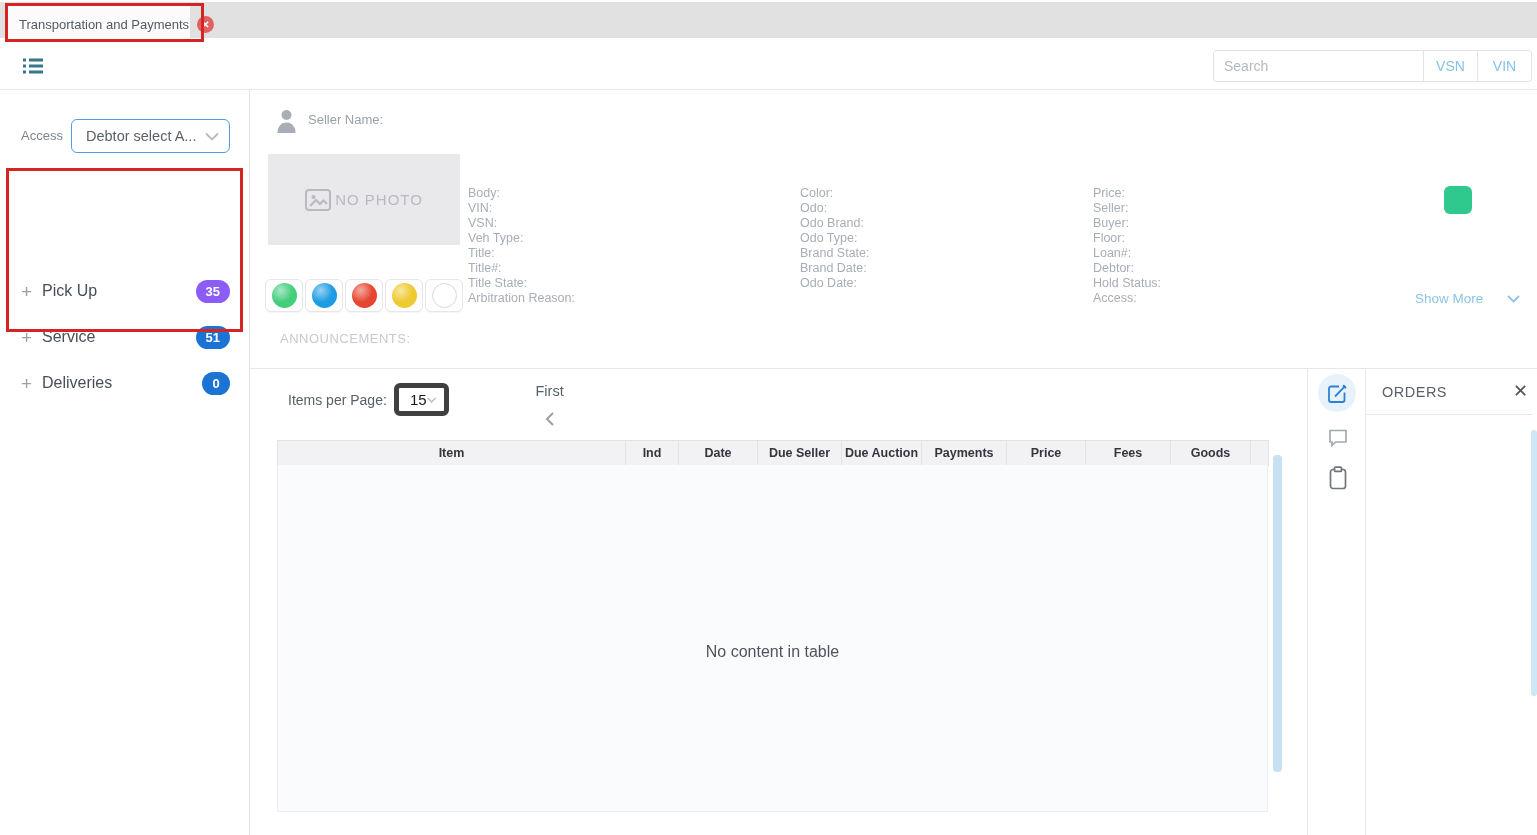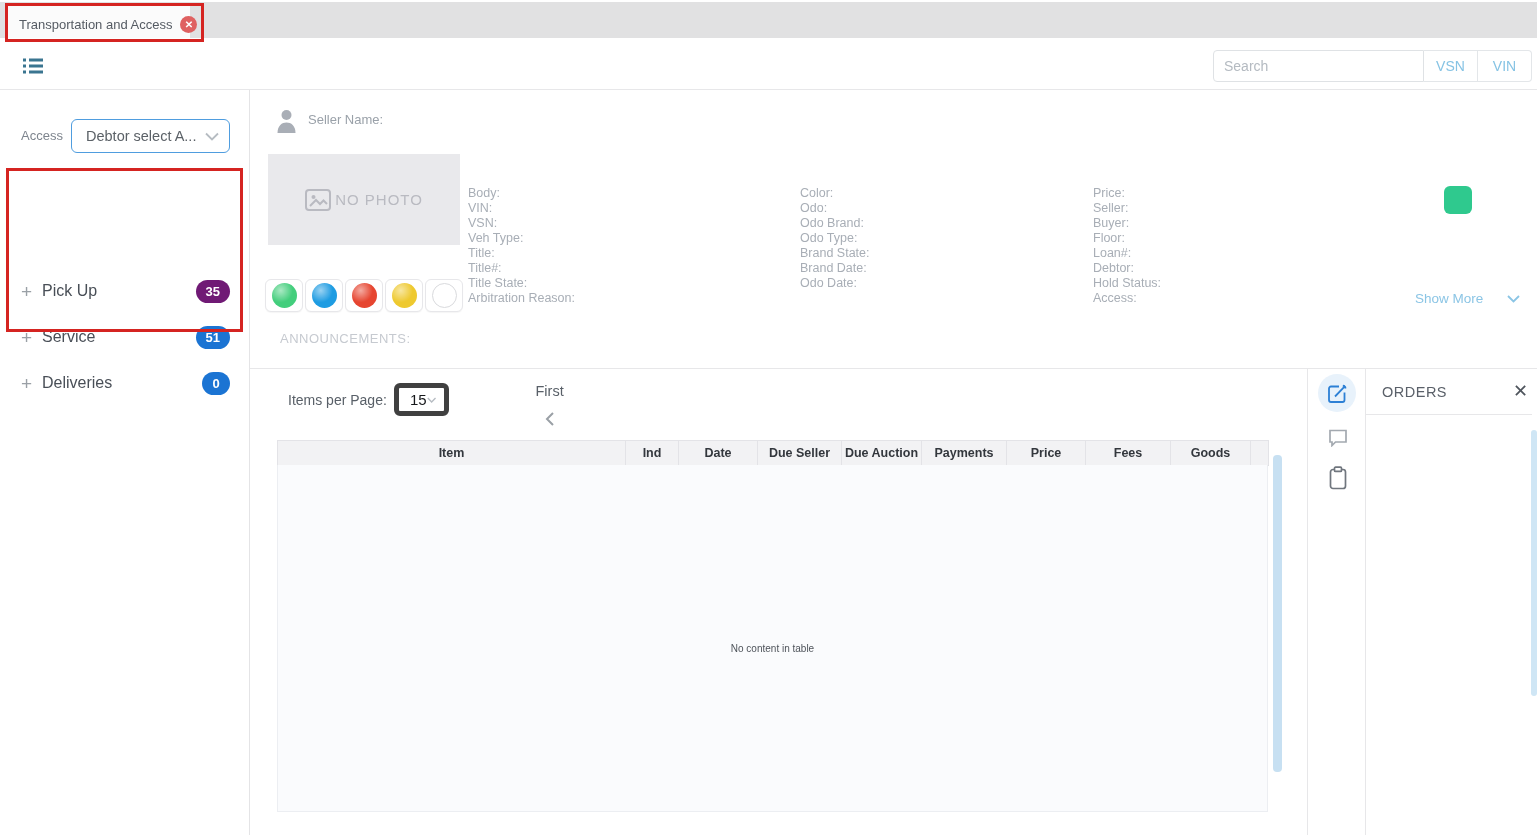--- a/index.html
+++ b/index.html
@@ -73,21 +73,21 @@
                 font-size:14.5px; color:#596068;flex-direction:column; }
   .pg-btn { cursor:pointer; }
   .pg-chev { display:flex; align-items:center; cursor:pointer; }
 
   .table-wrap { position:absolute; left:277px; top:440px; width:991px; }
   table.grid { width:100%; border-collapse:collapse; table-layout:fixed; }
   table.grid th { background:#f2f2f4; height:25px; font-size:12.5px; font-weight:bold; color:#33373d;
                   border:1px solid #e3e3e7; border-bottom:1px solid #dfdfe3; text-align:center; }
   .table-body { position:absolute; left:277px; top:465px; width:991px; height:347px; background:#fafbfd;
                 border:1px solid #eceef2; border-top:none; }
-  .empty-msg { position:absolute; left:0; top:178px; width:100%; text-align:center; font-size:10px; color:#4f545b; }
+  .empty-msg { position:absolute; left:0; top:178px; width:100%; text-align:center; font-size:16px; color:#4f545b; }
   .tbl-scrollbar { position:absolute; left:1273px; top:455px; width:9px; height:317px; border-radius:4px; cursor:pointer; }
 
   
   .vline { position:absolute; top:368px; height:467px; width:0; border-left:1px solid #e7e7e9; }
   .vline.a { left:1307px; }
   .vline.b { left:1365px; }
   .tool-edit { position:absolute; left:1318px; top:374px; width:38px; height:38px; border-radius:50%;
                background:#e8f2fb; display:flex; align-items:center; justify-content:center; cursor:pointer; }
   .tool-icon { position:absolute; left:1327px; width:21px; height:24px; display:flex; align-items:center; justify-content:center; cursor:pointer; }
   .orders-title { position:absolute; left:1382px; top:384px; font-size:14.5px; color:#5a6069; letter-spacing:.5px; }
@@ -95,21 +95,21 @@
   .orders-hr { position:absolute; left:1365px; top:414px; width:167px; border-top:1px solid #e7e7e9; }
   .panel-scrollbar { position:absolute; left:1531px; top:430px; width:6px; height:266px; border-radius:3px; cursor:pointer; }
 </style>
 </head>
 <body>
 
 <div id="app">
 
   <div class="tabbar">
     <div class="tab">
-      <span class="tab-title">Transportation and Access</span>
+      <span class="tab-title">Transportation and Payments</span>
       <span class="tab-close">✕</span>
     </div>
   </div>
   <div class="annot annot1"></div>
 
   <div class="header"></div>
   <div class="menu-btn">
     <svg width="24" height="24" viewBox="0 0 24 24">
       <g fill="#3a7590">
         <rect x="2" y="4.5" width="3" height="3"></rect>
@@ -138,21 +138,21 @@
         <span>Debtor select A...</span>
         <svg width="14" height="9" viewBox="0 0 14 9">
           <polyline points="1,1.5 7,7.5 13,1.5" fill="none" stroke="#b6bcc2" stroke-width="1.8"></polyline>
         </svg>
       </div>
     </div>
 
     <div class="side-item" style="top:184px;">
       <span class="side-plus">+</span>
       <span class="side-label">Pick Up</span>
-      <span class="badge" style="background-color: #701a75;">35</span>
+      <span class="badge" style="background-color: #8b5cf6;">35</span>
     </div>
     <div class="side-item" style="top:230px;">
       <span class="side-plus">+</span>
       <span class="side-label">Service</span>
       <span class="badge" style="background-color: rgb(27, 116, 211);">51</span>
     </div>
     <div class="side-item" style="top:276px;">
       <span class="side-plus">+</span>
       <span class="side-label">Deliveries</span>
       <span class="badge" style="background-color: rgb(27, 116, 211);">0</span>

